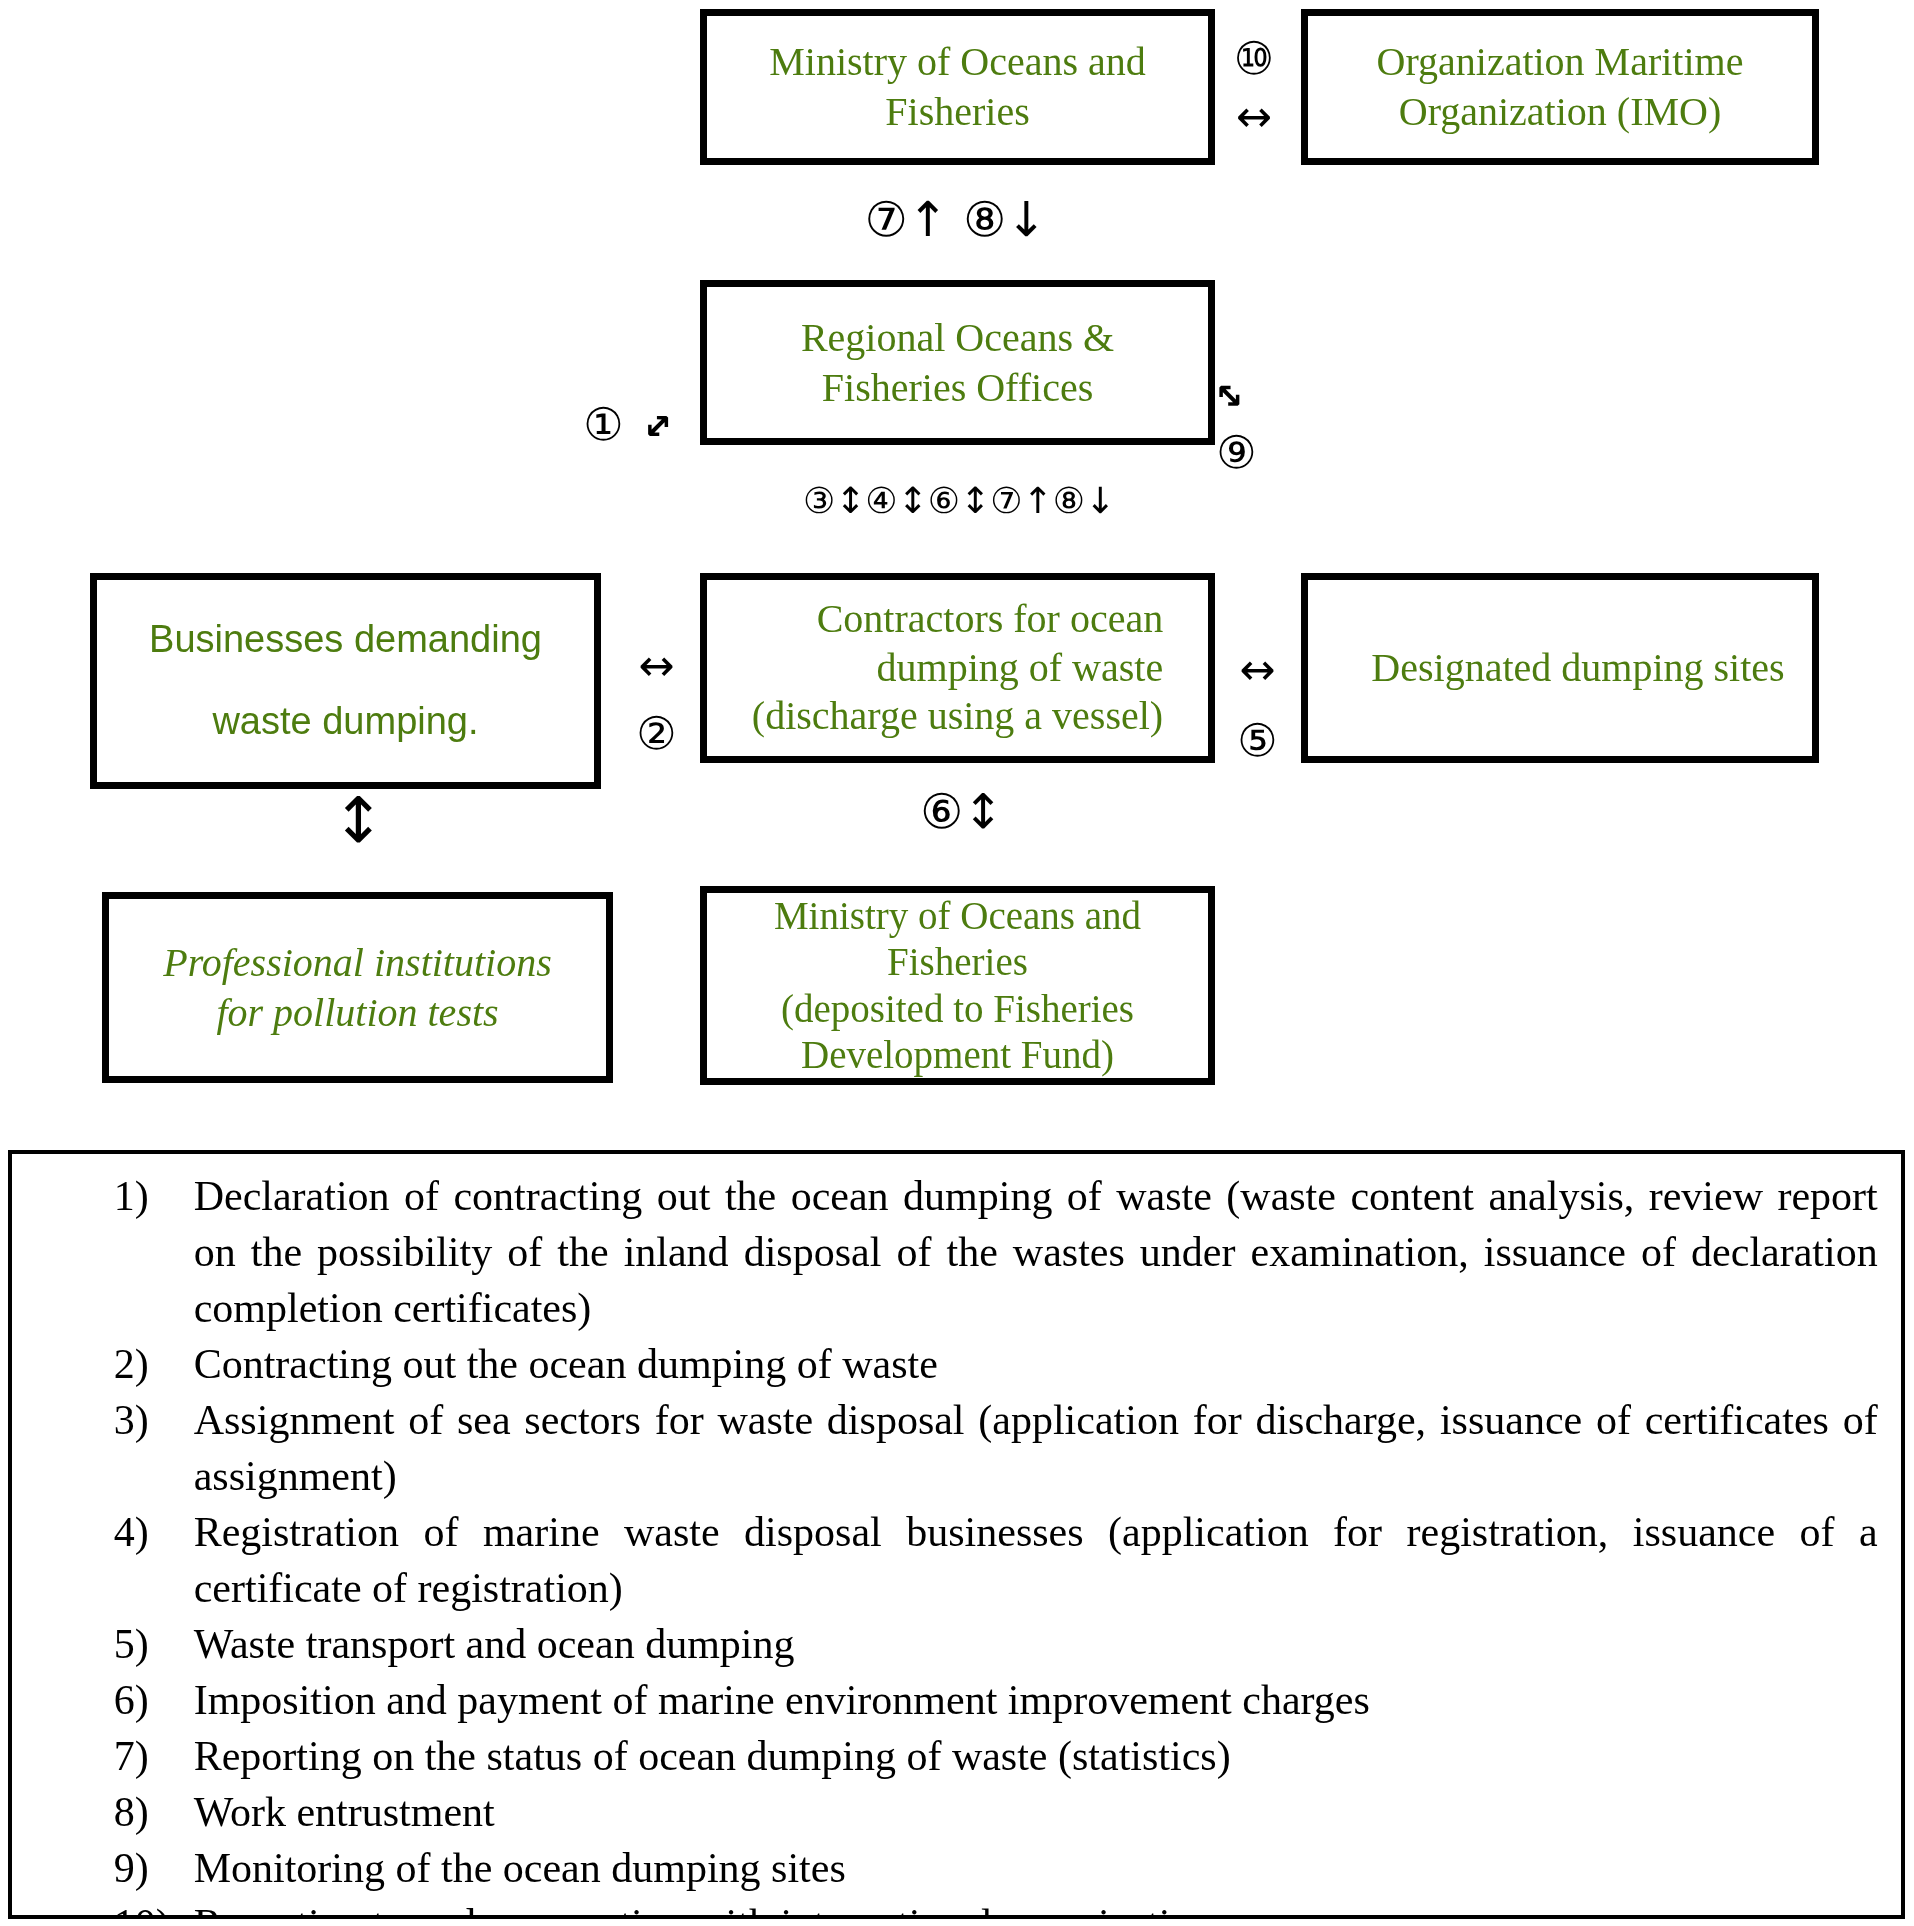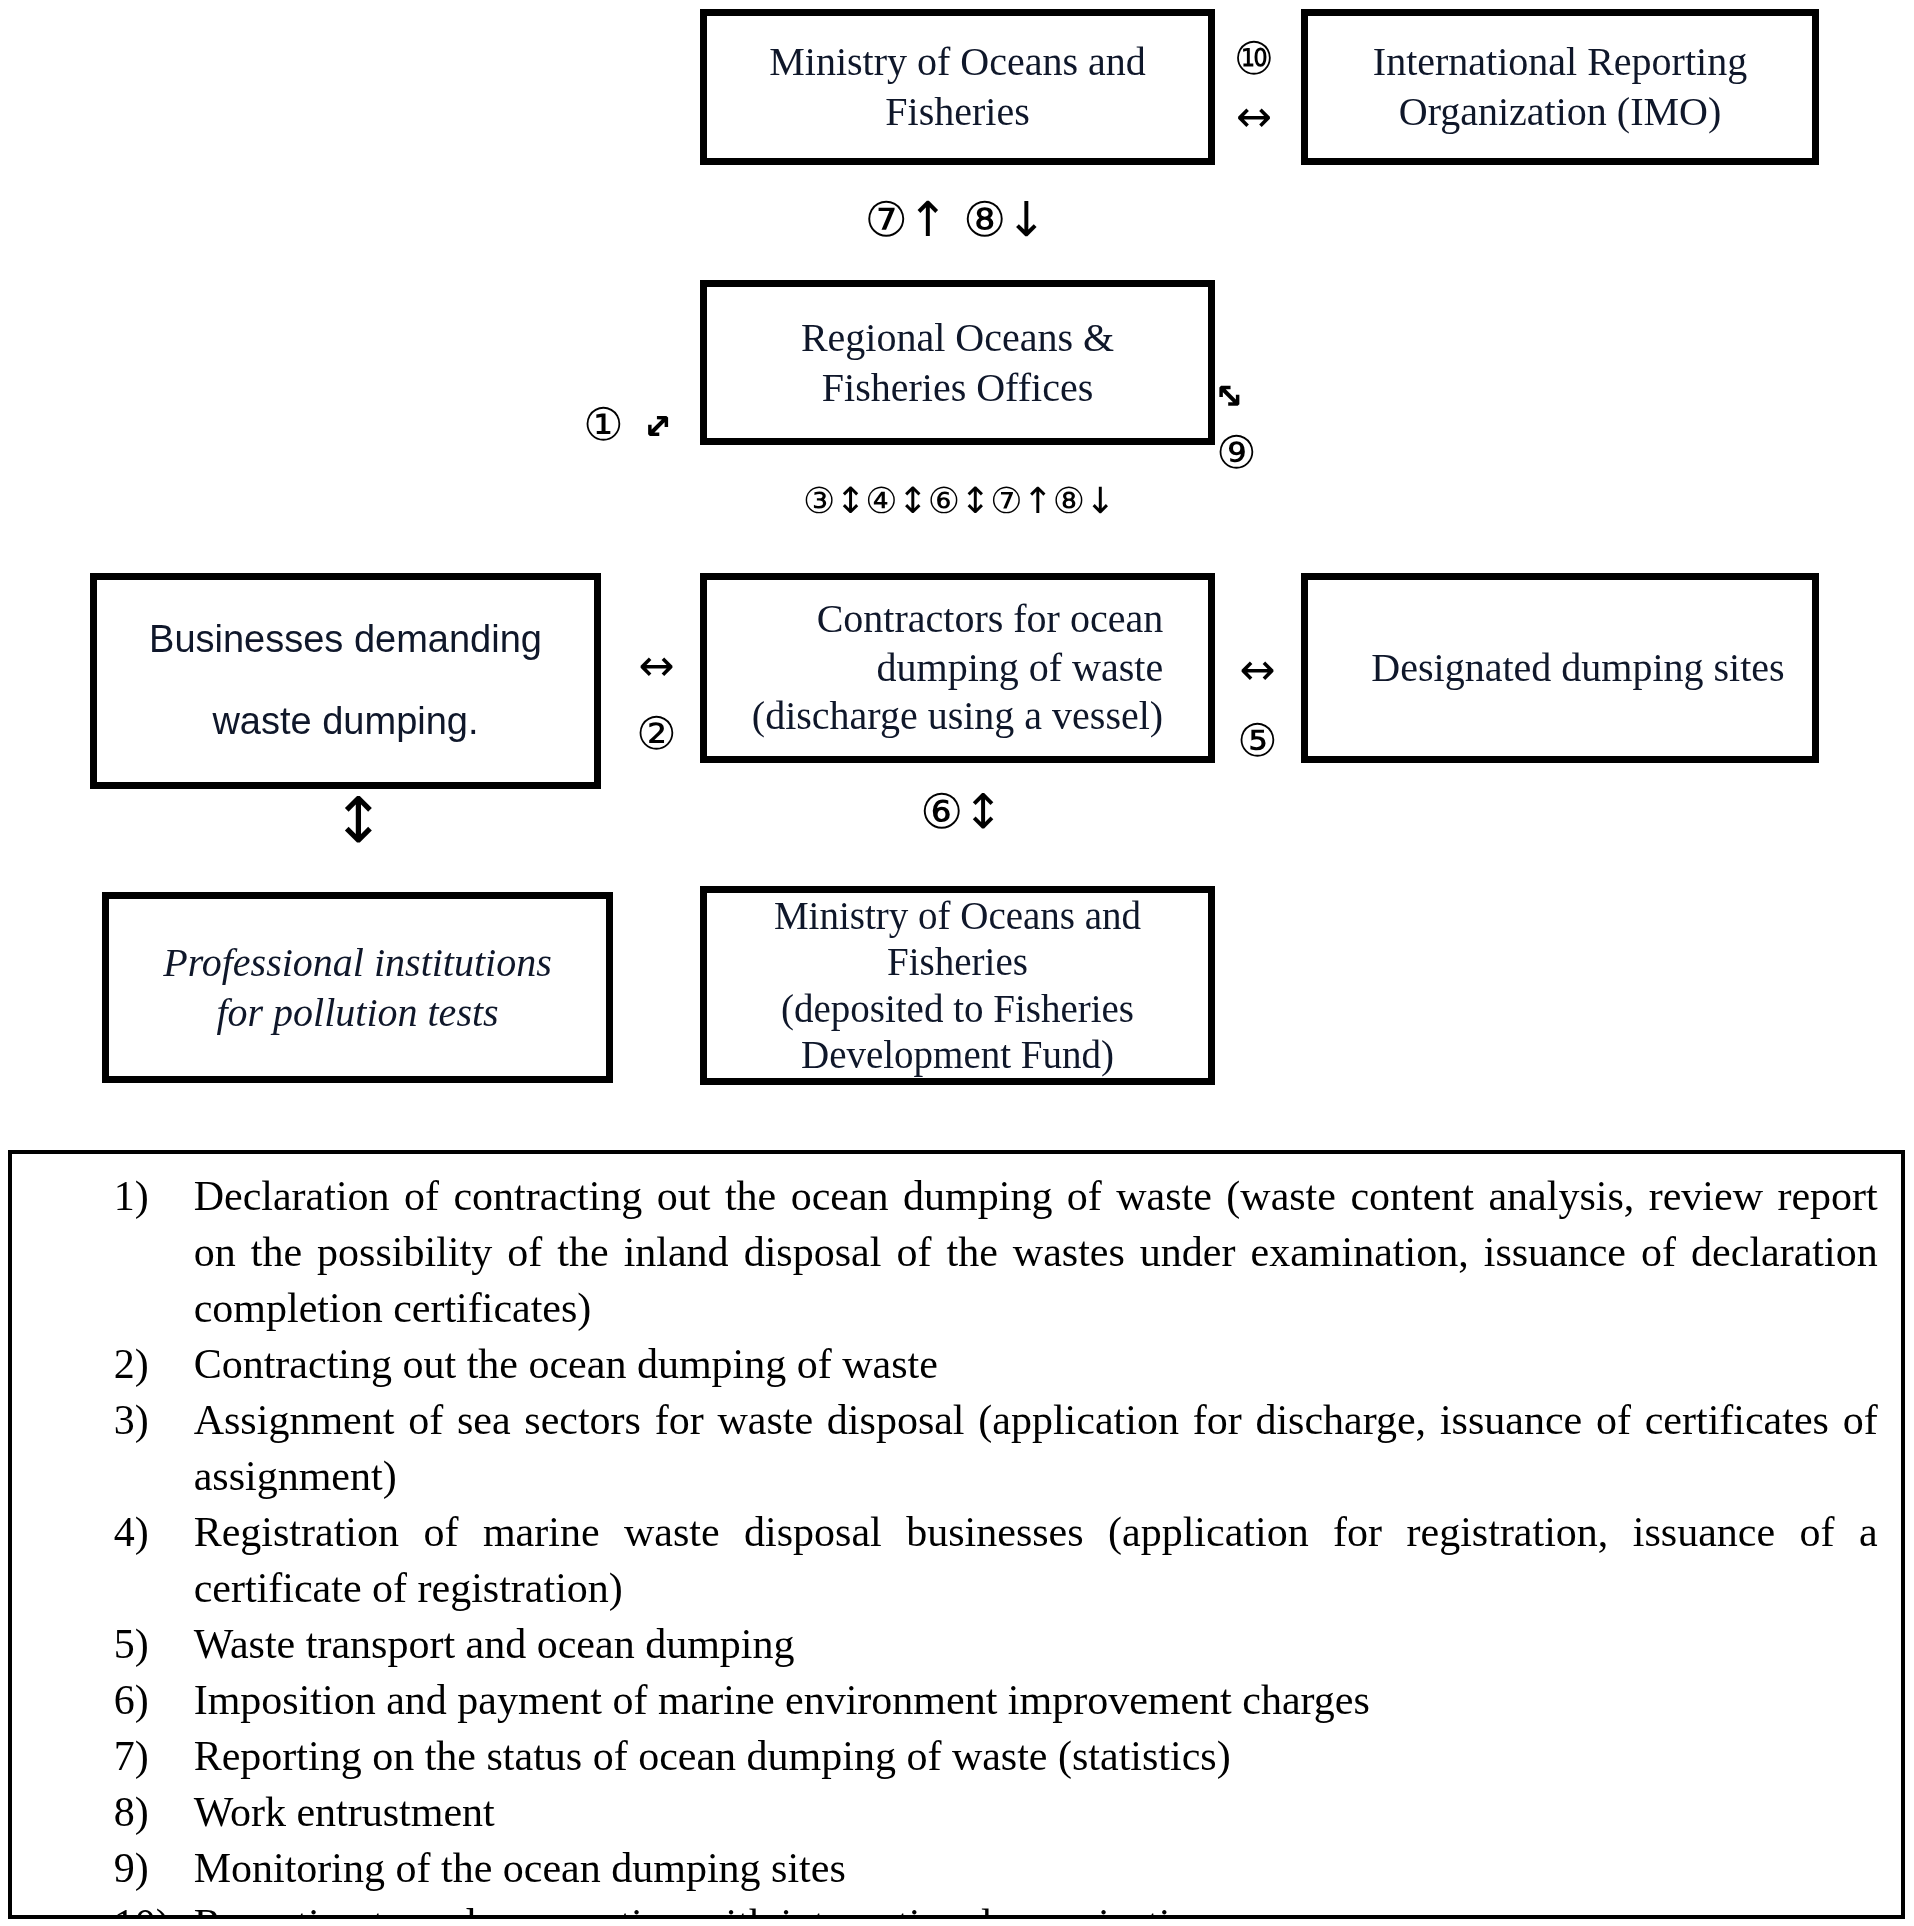--- a/index.html
+++ b/index.html
@@ -21,21 +21,21 @@
     background: #fff;
     display: flex;
     align-items: center;
     justify-content: center;
     text-align: center;
   }
   .box-label {
     white-space: pre-line;
     font-size: 40px;
     line-height: 1.25;
-    color: #0f172a;
+    color: #4d7c0f;
   }
   .box--ministry-top   { left: 700px;  top: 9.2px;   width: 515px; height: 156px; }
   .box--imo            { left: 1301px; top: 9.2px;   width: 518px; height: 156px; }
   .box--regional       { left: 700px;  top: 280px;  width: 515px; height: 165px; }
   .box--businesses     { left: 90px;  top: 573px;  width: 511px; height: 216px; }
   .box--businesses .box-label {
     font-family: "Liberation Sans", "DejaVu Sans", sans-serif;
     font-size: 38px;
     line-height: 2.15;
   }
@@ -120,21 +120,21 @@
 </head>
 <body>
 
 <div id="canvas">
 
   <div class="box box--ministry-top">
     <div class="box-label">Ministry of Oceans and
 Fisheries</div>
   </div>
   <div class="box box--imo">
-    <div class="box-label">International Reporting
+    <div class="box-label">Organization Maritime
 Organization (IMO)</div>
   </div>
   <div class="sym sym--num10">⑩</div>
   <div class="sym sym--arrow10">↔</div>
 
   <div class="sym sym--lbl78">⑦↑ ⑧↓</div>
 
   <div class="box box--regional">
     <div class="box-label">Regional Oceans &amp;
 Fisheries Offices</div>

